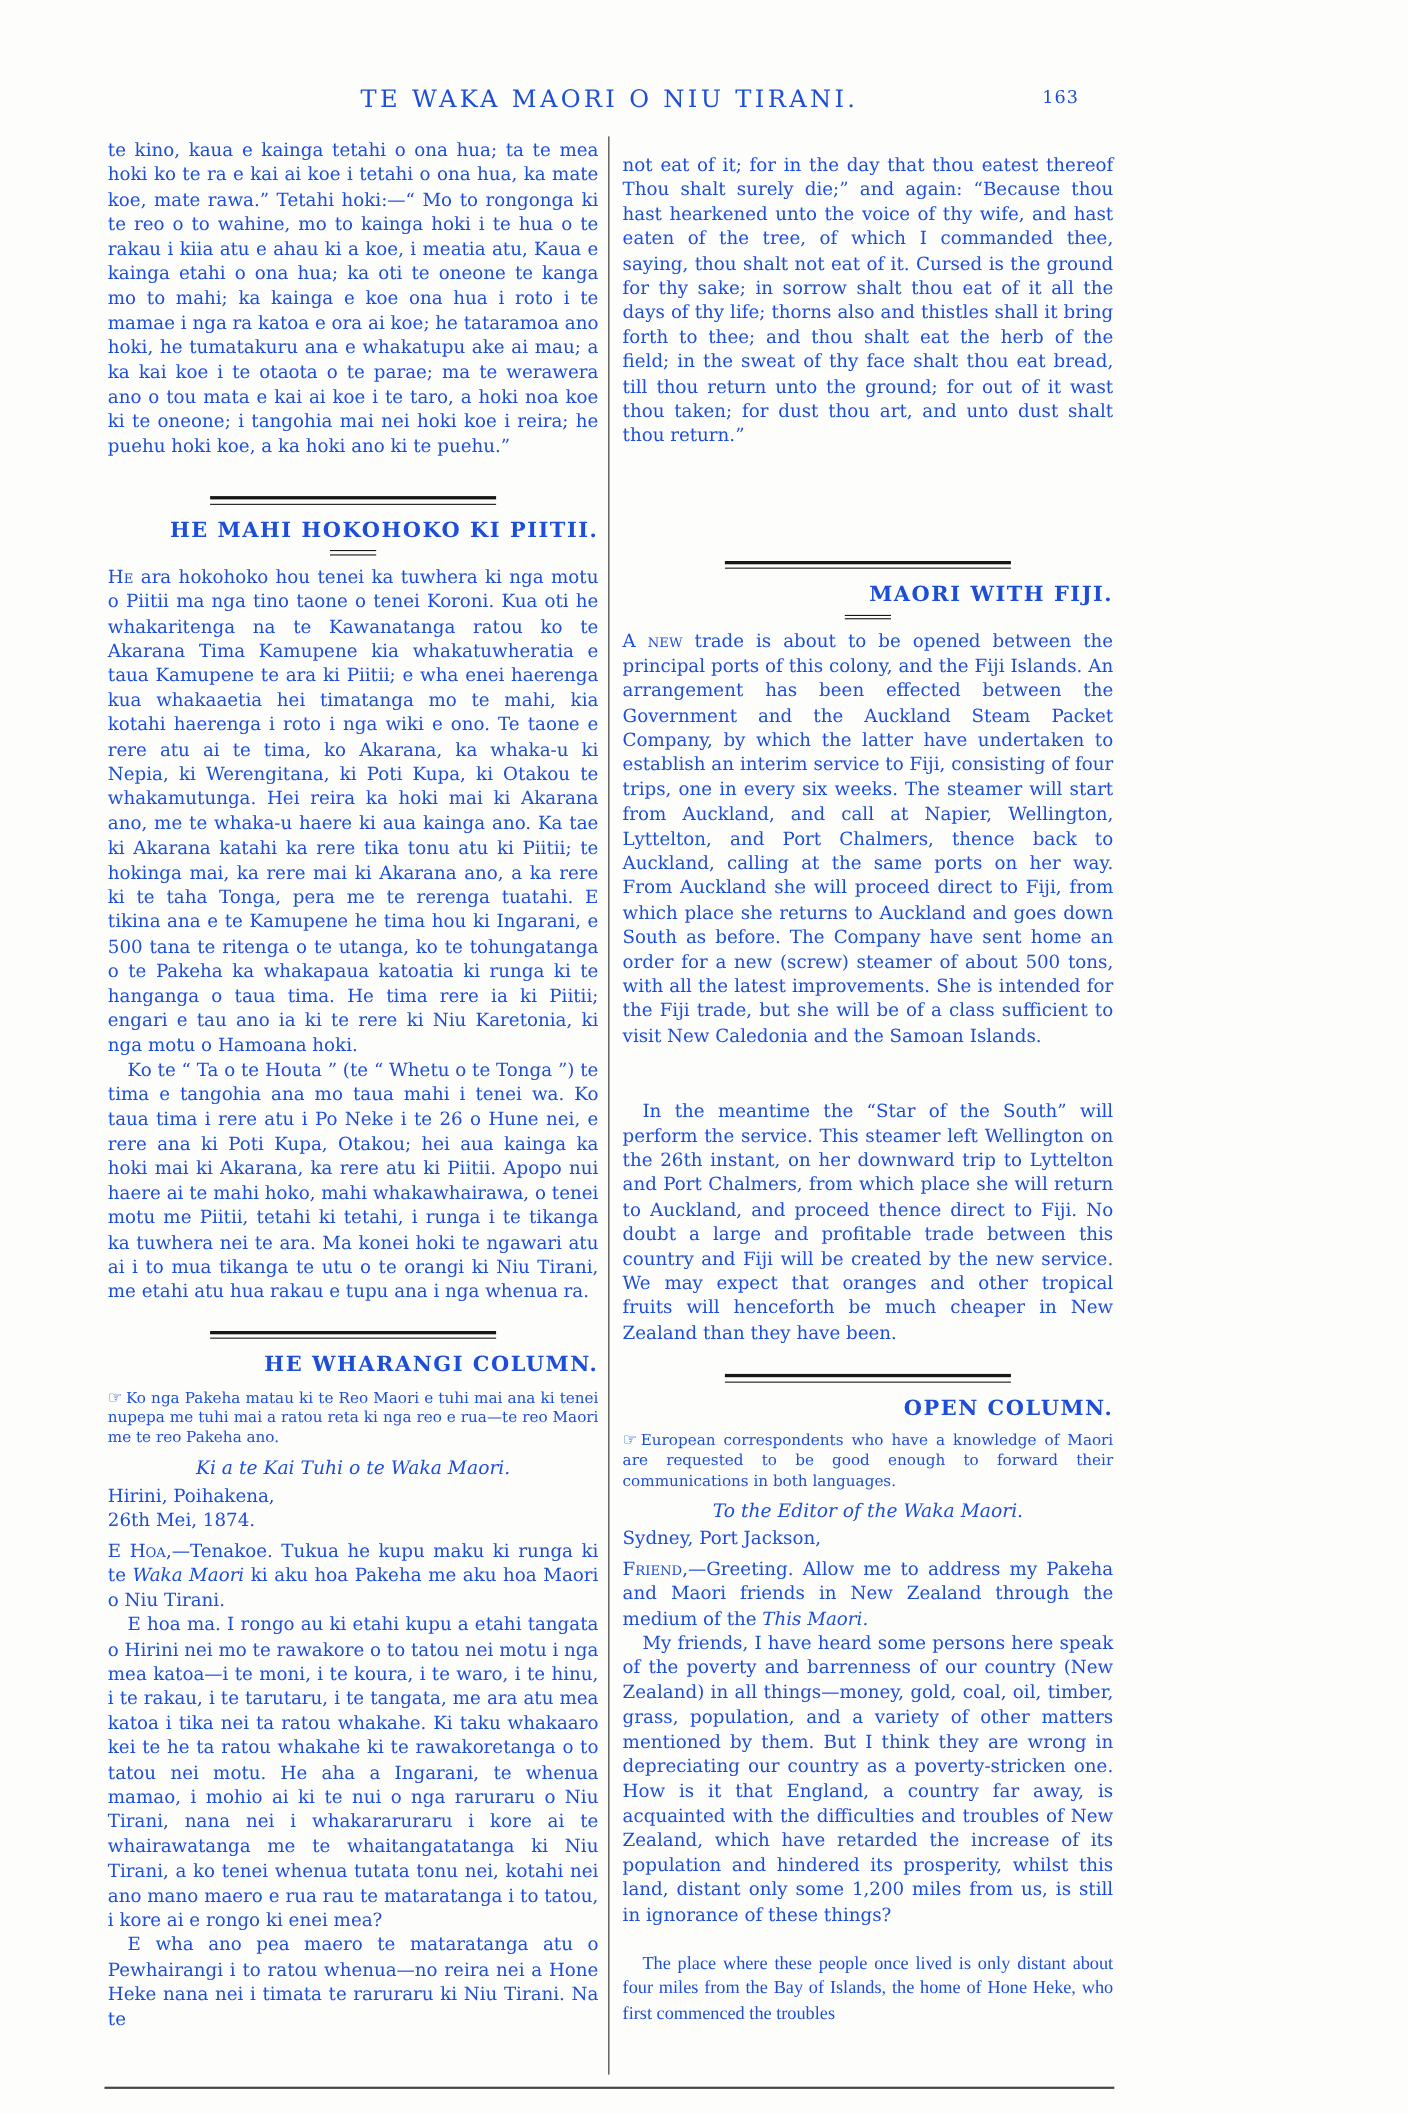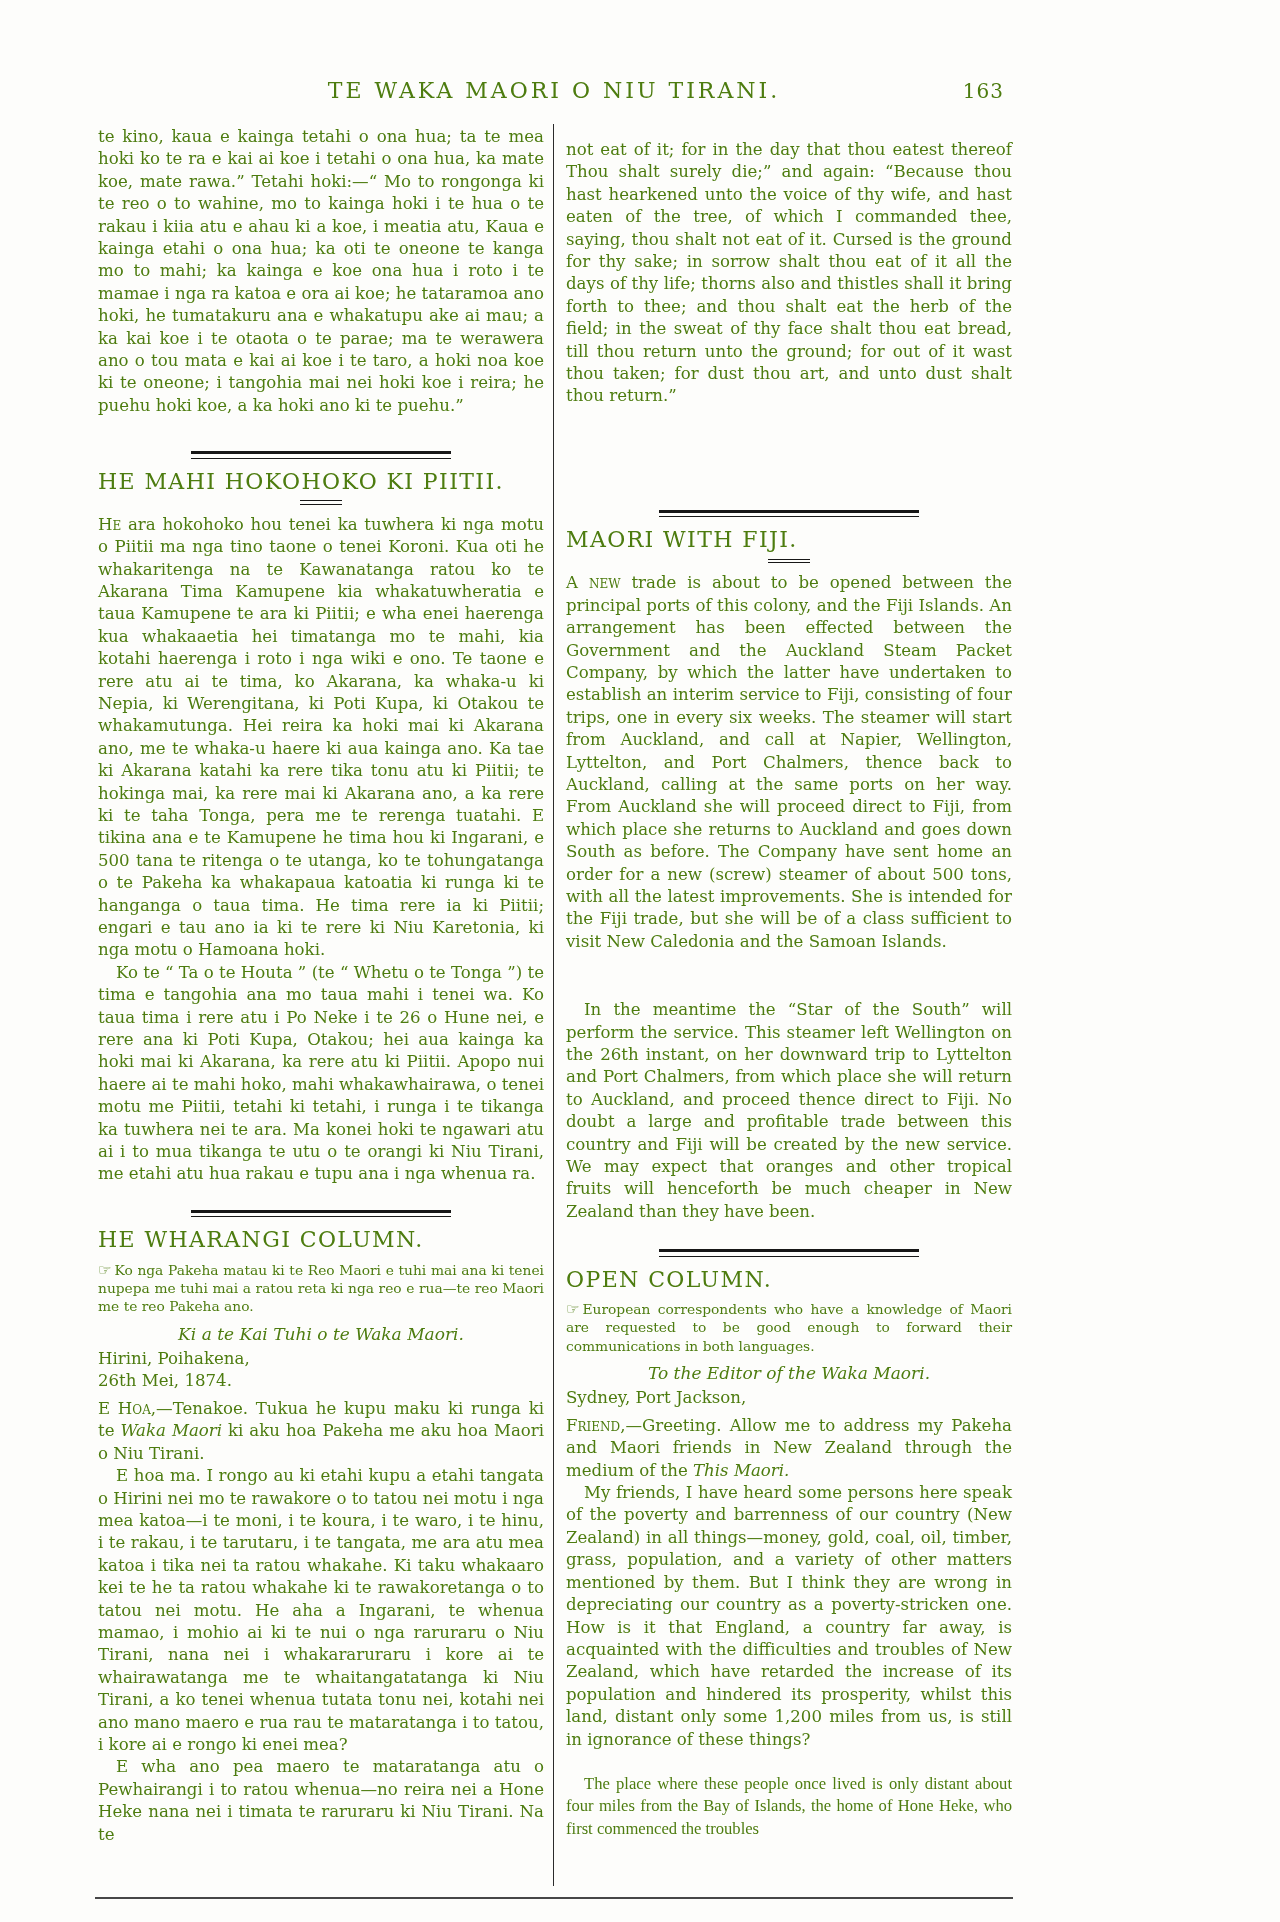--- a/index.html
+++ b/index.html
@@ -1,31 +1,31 @@
 <!DOCTYPE html>
 <html lang="mi"><head>
 <meta charset="utf-8">
 <style>
   html,body{margin:0;padding:0;background:#e9e9e6;}
   .page{
     position:relative;
     width:1280px;height:1922px;
     margin:0 auto;
     background:#fdfdfb;
-    color:#4d7c0f;
+    color:#1d4ed8;
     font-family:"DejaVu Serif","Liberation Serif",serif;
     overflow:hidden;
   }
   
   .masthead-row{position:absolute;left:95px;top:78px;width:918px;height:32px;}
   .masthead{
     text-align:center;font-size:22px;letter-spacing:3px;
     font-weight:400;white-space:nowrap;
   }
-  .page-number{position:absolute;right:9px;top:1px;font-size:20px;letter-spacing:1px;}
+  .page-number{position:absolute;right:32px;top:1px;font-size:16px;letter-spacing:1px;}
   
   .vrule{position:absolute;left:553px;top:124px;width:1.4px;height:1762px;background:#2b2b2b;}
   .col{
     position:absolute;top:126px;width:446px;
     font-size:16.6px;line-height:22.4px;
     text-align:justify;
   }
   .col-left{left:98px;}
   .col-right{left:566px;margin-top:13px;}
   p{margin:0;}
@@ -34,22 +34,22 @@
   .smallcaps{font-variant:small-caps;}
   
   .divider{
     width:260px;height:3.5px;margin:34px auto 0;
     border-top:3px solid #171717;border-bottom:1.5px solid #171717;
   }
   .divider.first-right{margin-top:102px;}
   .divider.second-left{margin-top:24px;}
   .divider.second-right{margin-top:26px;}
   .section-heading{
-    margin:12px 0 0;text-align:left;
-    font-size:22px;letter-spacing:1.4px;font-weight:400;
+    margin:12px 0 0;text-align:right;
+    font-size:19px;letter-spacing:1.4px;font-weight:700;
   }
   .sub-rule{
     width:42px;height:2.5px;margin:7px auto 0;
     border-top:1.3px solid #171717;border-bottom:1.3px solid #171717;
   }
   .after-rule{margin-top:9px;}
   .gap-para{margin-top:46px;}
   .gap-small{margin-top:22px;font-family:Liberation Serif, serif;}
   
   .notice{

